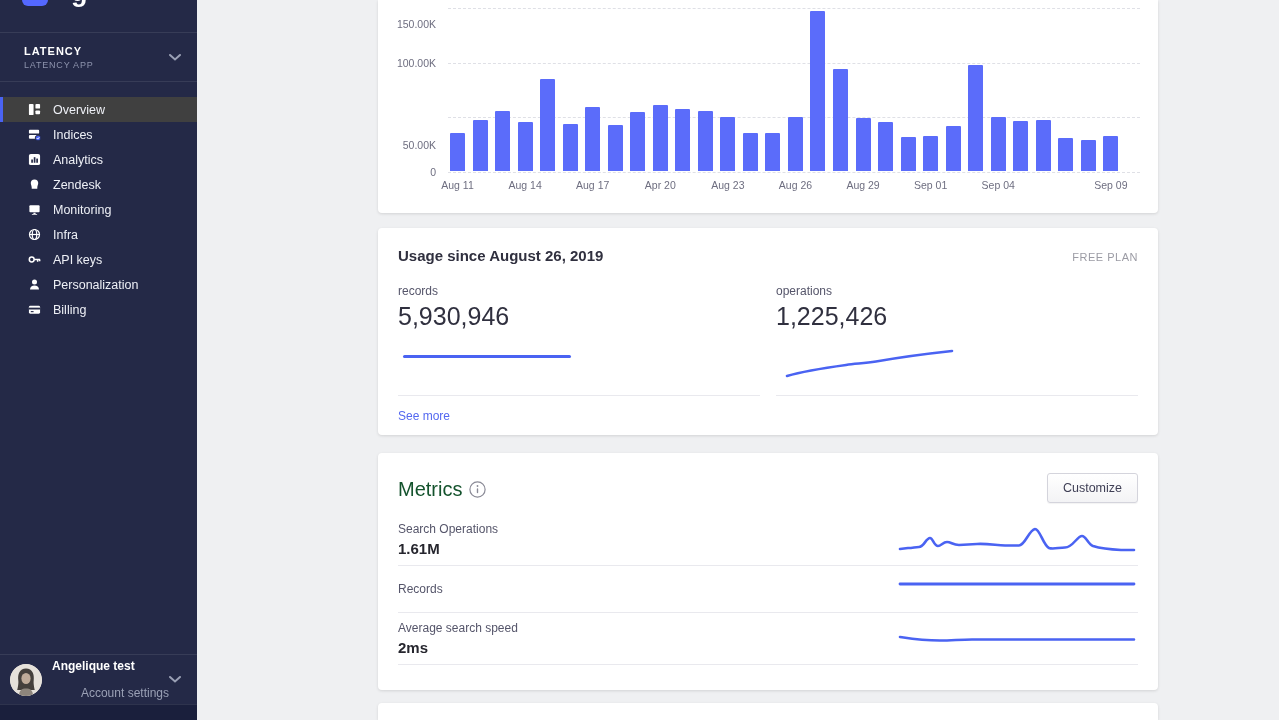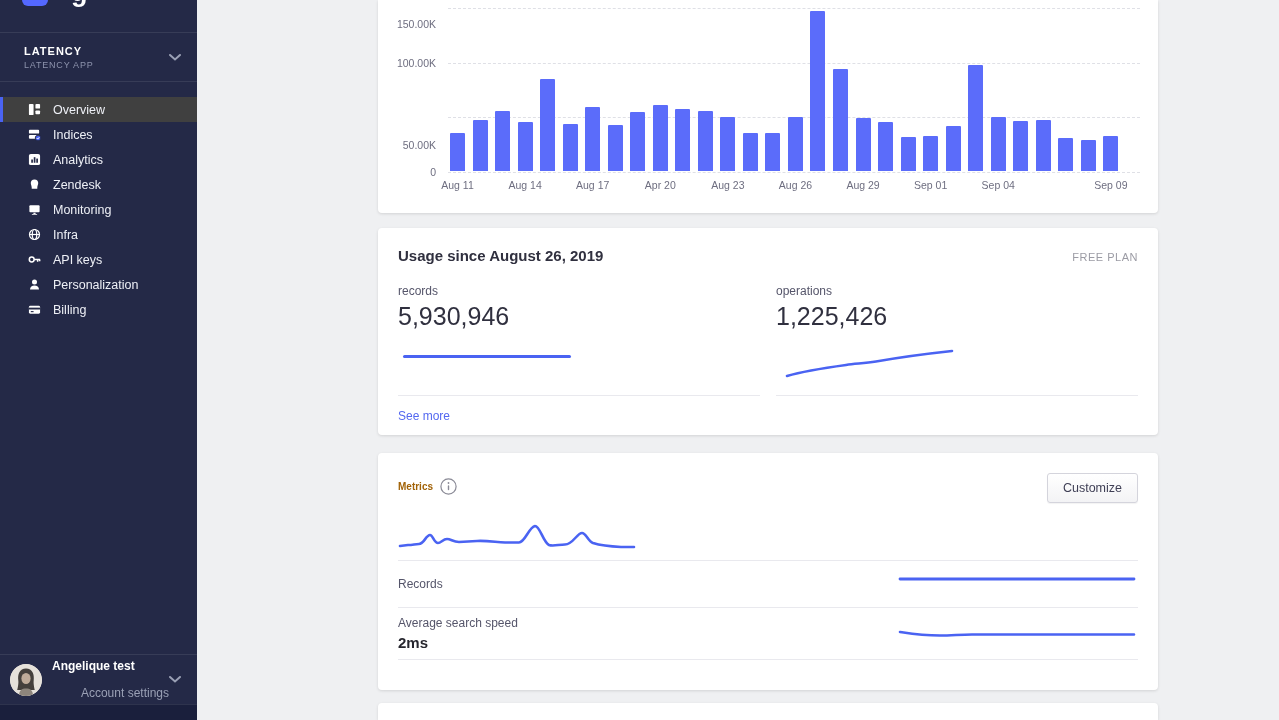--- a/index.html
+++ b/index.html
@@ -61,21 +61,21 @@
   .line-flat { position:absolute; left:5px; top:24px; width:168px; height:3px;
     background:#4a63f2; border-radius:2px; }
   .spark-area svg { position:absolute; left:8px; top:14px; }
   .see-more { display:inline-block; margin-top:13px; font-size:12px; color:#5468f0;
     text-decoration:none; cursor:pointer; }
 
   
   .metrics-card { height:237px; padding:20px; margin-bottom:13px; }
   .metrics-header { display:flex; align-items:flex-start; }
   .metrics-title-wrap { display:flex; align-items:center; gap:7px; flex:1; padding-top:5px; }
-  .metrics-title { font-size:10px; font-weight:bold; color:#a16207; }
+  .metrics-title { font-size:20px; font-weight:normal; color:#14532d; }
   .customize-btn { font-size:12.5px; color:#3f3f55; background:linear-gradient(#ffffff,#f3f3f5);
     border:1px solid #d4d4dc; border-radius:3px; padding:7px 15px;
     box-shadow:0 1px 1px rgba(0,0,0,0.05); cursor:pointer; font-family:inherit; }
   .metric-rows { margin-top:11px; }
   .metric-row { display:flex; align-items:center; border-bottom:1px solid #e9e9ee; padding:8px 0; }
   .metric-left { flex:1; }
   .m-label { font-size:12px; color:#55556a; }
   .m-value { font-size:15px; font-weight:bold; color:#26262e; margin-top:4px; }
   .m-spark { width:240px; flex:none; display:flex; align-items:center; }
 
@@ -301,20 +301,24 @@
         <svg width="17" height="17" viewBox="0 0 17 17">
           <circle cx="8.5" cy="8.5" r="7.6" fill="none" stroke="#8a8a96" stroke-width="1.2"></circle>
           <rect x="7.8" y="7.3" width="1.4" height="5" rx="0.7" fill="#8a8a96"></rect>
           <circle cx="8.5" cy="5" r="0.9" fill="#8a8a96"></circle>
         </svg>
       </div>
       <button class="customize-btn">Customize</button>
     </div>
     <div class="metric-rows">
       <div class="metric-row">
+        <div class="metric-left">
+          <div class="m-label">Search Operations</div>
+          <div class="m-value">1.61M</div>
+        </div>
         <div class="m-spark">
           <svg width="238" height="30" viewBox="0 0 238 30" fill="none">
             <path d="M2 24 L10 23 C15 23 17 22 21 22 C26 22 28 13 32 13 C35 13 36 21 40 21 C43 21 45 17 49 17 C53 17 55 20 61 20 L79 19 C89 18.5 97 20 107 20.5 L121 20.5 C127 20.5 131 5 137 4 C142 4 145 20 151 23 C155 24.5 161 22.5 167 22.5 C175 22.5 179 11 184 11 C188 11 190 19 195 21 C203 23.5 213 24.5 223 25 L236 25" stroke="#4a63f2" stroke-width="2.6" stroke-linecap="round" stroke-linejoin="round"></path>
           </svg>
         </div>
       </div>
       <div class="metric-row">
         <div class="metric-left">
           <div class="m-label">Records</div>
         </div>

